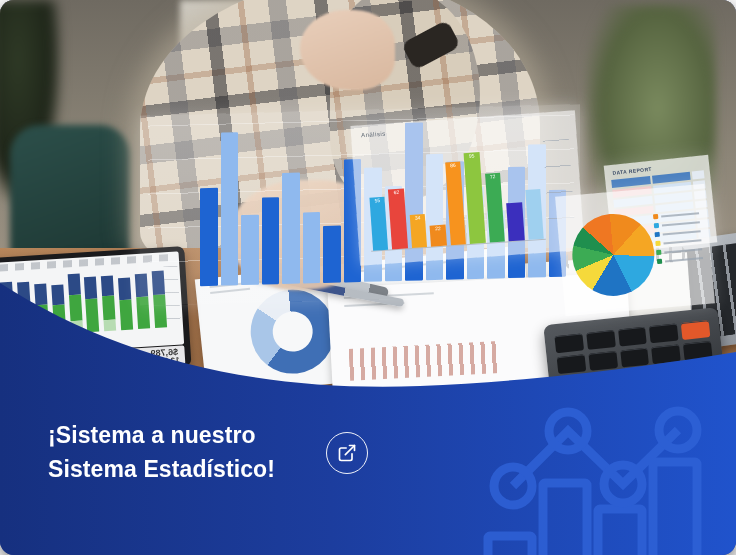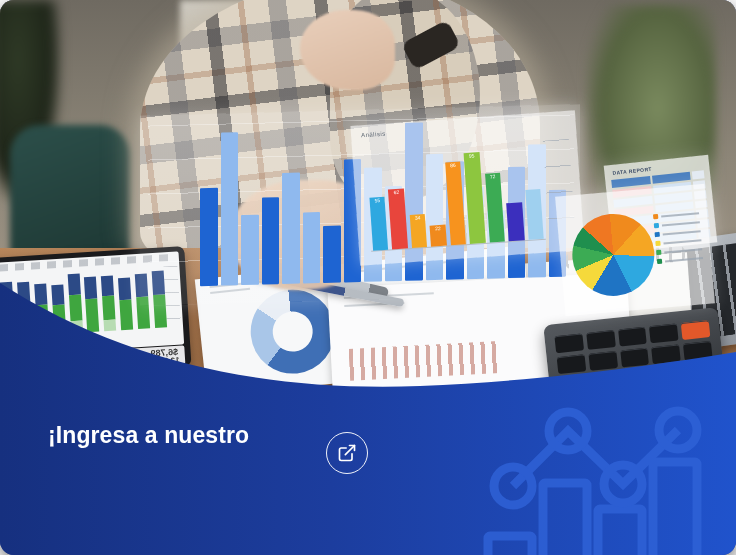--- a/index.html
+++ b/index.html
@@ -478,21 +478,22 @@
         <polyline points="513,486 568,431 623,484 678,430" stroke-width="9"></polyline>
         <circle cx="513" cy="486" r="19"></circle>
         <circle cx="568" cy="431" r="19"></circle>
         <circle cx="623" cy="484" r="19"></circle>
         <circle cx="678" cy="430" r="19"></circle>
       </g>
     </svg>
   </div>
 
   <div class="headline" style="position:absolute;left:48px;top:419px;">
-    <span class="l1">¡Ingresa a nuestro</span>
+    <span class="l1">¡Sistema a nuestro</span>
+    <span class="l2">Sistema Estadístico!</span>
   </div>
 
   <div class="cta" title="Ingresar al sistema estadístico">
     <svg width="20" height="20" viewBox="0 0 24 24" fill="none" stroke="#ffffff" stroke-width="2" stroke-linecap="round" stroke-linejoin="round">
       <path d="M18 13v6a2 2 0 0 1-2 2H5a2 2 0 0 1-2-2V8a2 2 0 0 1 2-2h6"></path>
       <polyline points="15 3 21 3 21 9"></polyline>
       <line x1="10" y1="14" x2="21" y2="3"></line>
     </svg>
   </div>
 

